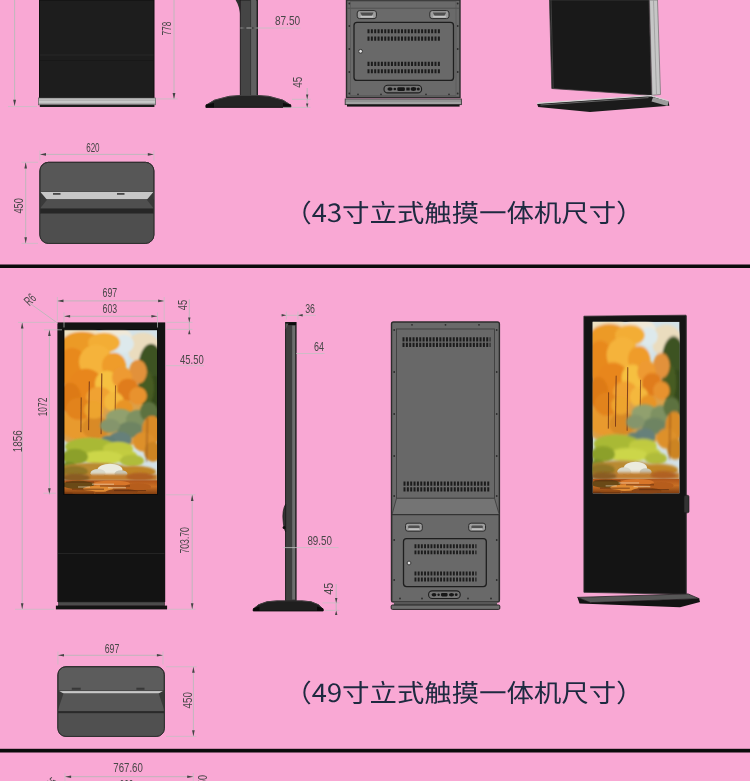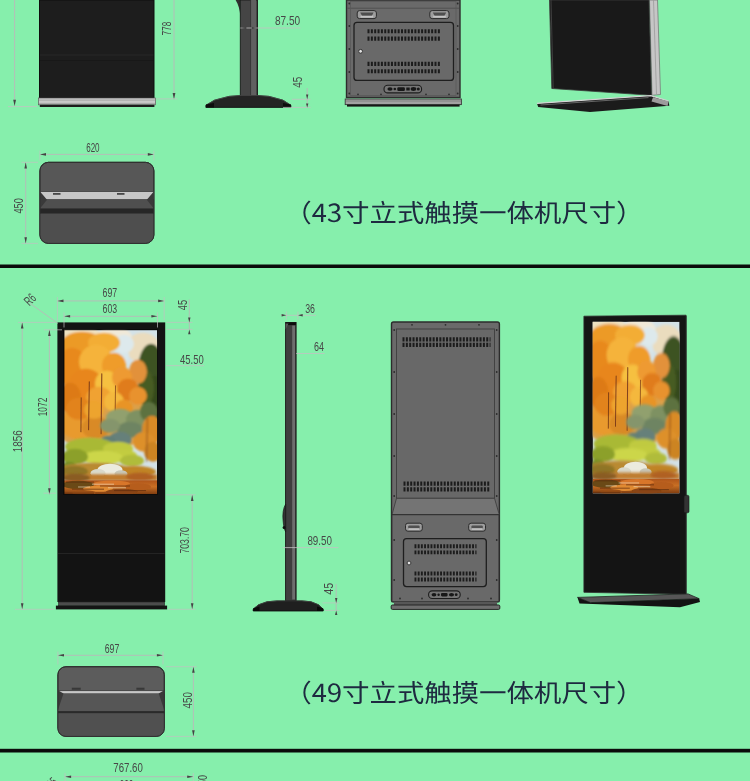--- a/index.html
+++ b/index.html
@@ -1,16 +1,16 @@
 <!DOCTYPE html>
 <html><head>
 <meta charset="utf-8">
 <style>
 html,body{margin:0;padding:0;background:#ffffff;}
-#page{position:relative;width:750px;height:781px;background:#86efac;overflow:hidden;font-family:"Liberation Sans",sans-serif;}
+#page{position:relative;width:750px;height:781px;background:#f9a8d4;overflow:hidden;font-family:"Liberation Sans",sans-serif;}
 </style>
 </head>
 <body>
 <div id="page">
 <svg width="750" height="781" viewBox="0 0 750 781" xmlns="http://www.w3.org/2000/svg">
 <defs>
 <filter id="soft" x="-30%" y="-30%" width="160%" height="160%">
           <feGaussianBlur stdDeviation="1.3"></feGaussianBlur>
         </filter>
 <filter id="soft2" x="-30%" y="-30%" width="160%" height="160%">

